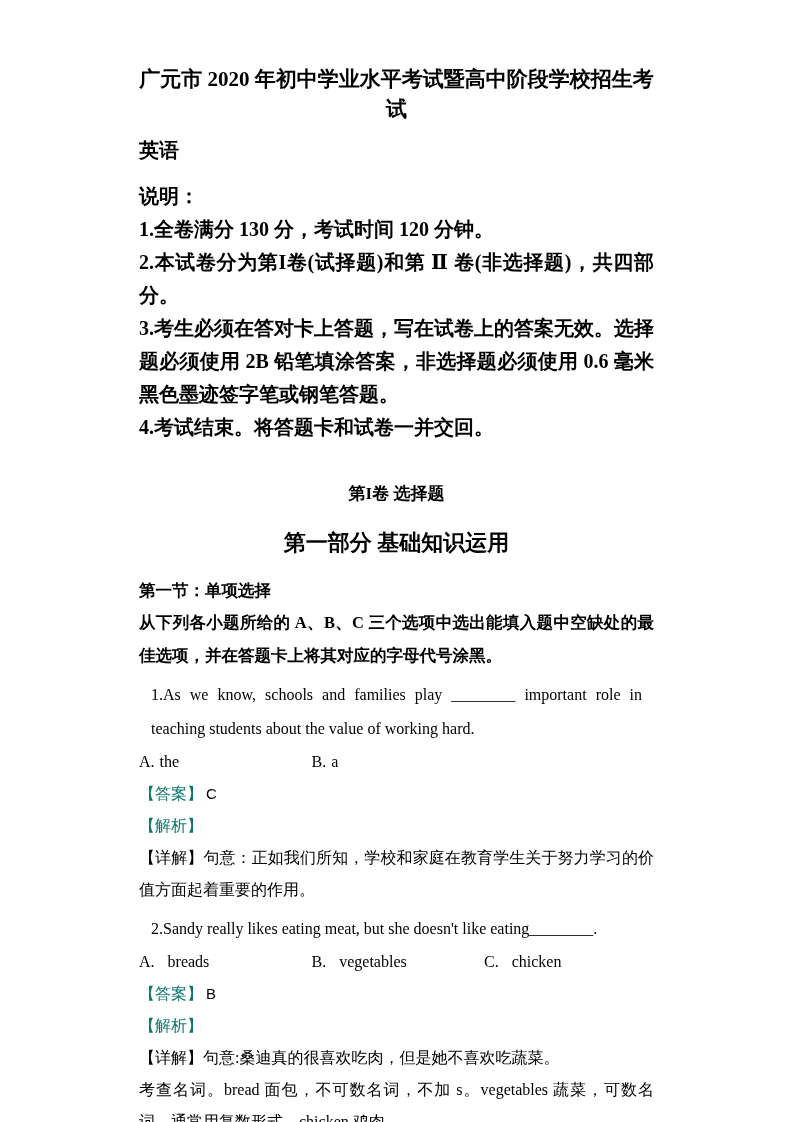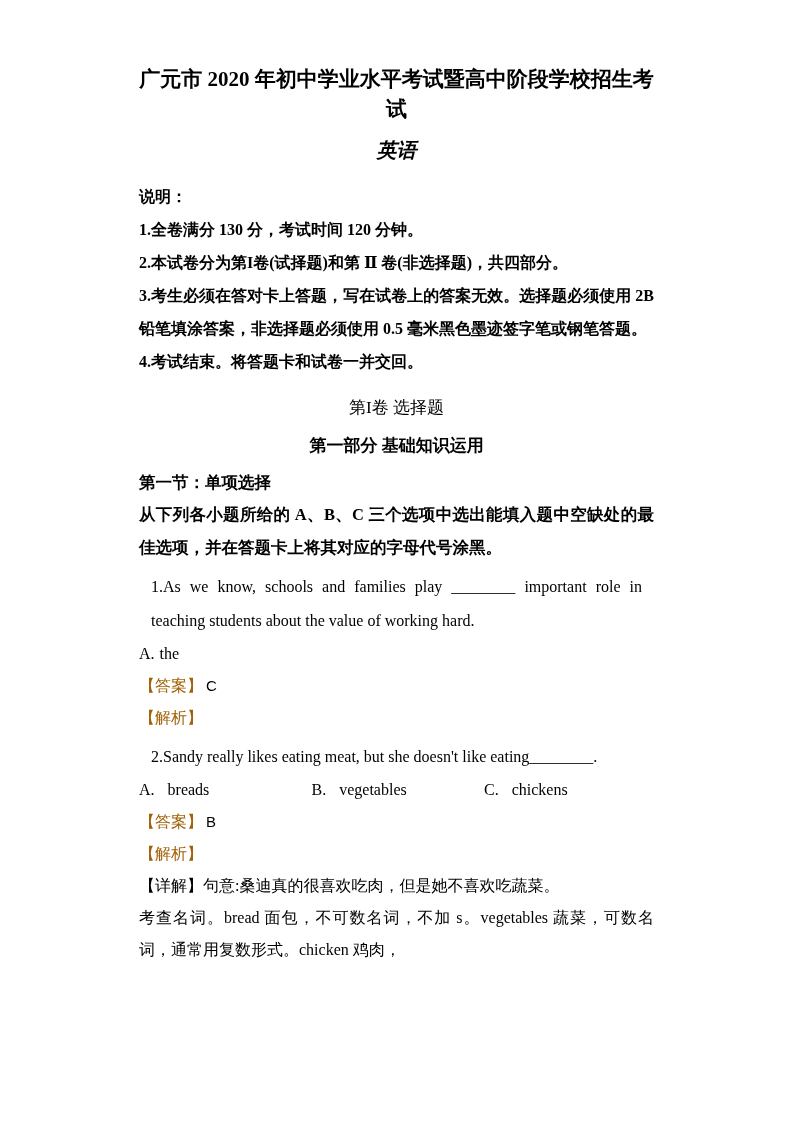--- a/index.html
+++ b/index.html
@@ -3,87 +3,91 @@
 <meta charset="utf-8">
 <style>
   html,body{margin:0;padding:0;background:#ffffff;}
   .page{
     width:647px;height:1122px;box-sizing:border-box;
     margin:0 auto;background:#ffffff;color:#000;
     padding:64px 66px 0 66px;overflow:hidden;
     font-family:"Liberation Serif","DejaVu Serif",serif;
   }
   .title{font-size:21px;font-weight:700;text-align:center;margin:0;line-height:30px;}
-  .subtitle{font-size:20px;font-weight:700;text-align:center;margin:12px 0 0;line-height:28px;font-style:italic;}
+  .subtitle{font-size:20px;font-weight:700;margin:12px 0 0;line-height:28px;}
   .notice{margin-top:16px;}
-  .notice p{margin:0;font-weight:700;font-size:16px;line-height:33px;text-align:justify;}
-  .h-volume{font-size:17px;font-weight:400;text-align:center;margin:14px 0 0;line-height:31px;}
-  .h-part{font-size:17px;font-weight:700;text-align:center;margin:7px;line-height:31px;}
+  .notice p{margin:0;font-weight:700;font-size:20px;line-height:33px;text-align:justify;}
+  .h-volume{font-size:17px;font-weight:700;text-align:center;margin:34px 0 0;line-height:31px;}
+  .h-part{font-size:22px;font-weight:700;text-align:center;margin:18px;line-height:31px;}
   .h-section{font-size:16.5px;font-weight:700;margin:0;line-height:30px;}
   .directions{font-size:16.5px;font-weight:700;margin:0;line-height:33px;text-align:justify;}
   .stem{font-size:16px;margin:6px 12px 0;line-height:34px;text-align:justify;}
   .options{display:flex;font-size:16px;line-height:32px;margin:0;}
   .opt{width:33.5%;}
   .opt:last-child{width:33%;}
   .opt .lbl{margin-right:5px;}
   .options.wide-gap .lbl{margin-right:13px;}
   .ans-line{font-size:16px;line-height:32px;margin:0;}
-  .tag{color:#a16207;}
+  .tag{color:#0f766e;}
   .ans-letter{font-family:"Liberation Sans","DejaVu Sans",sans-serif;font-size:15px;margin-left:3px;}
   .detail p{margin:0;font-size:16px;line-height:32px;text-align:justify;}
 </style>
 </head>
 <body>
 
 <div class="page">
 
   <h1 class="title">广元市 2020 年初中学业水平考试暨高中阶段学校招生考试</h1>
   <h2 class="subtitle">英语</h2>
 
   <div class="notice">
     <p>说明：</p>
     <p>1.全卷满分 130 分，考试时间 120 分钟。</p>
     <p>2.本试卷分为第I卷(试择题)和第 Ⅱ 卷(非选择题)，共四部分。</p>
-    <p>3.考生必须在答对卡上答题，写在试卷上的答案无效。选择题必须使用 2B 铅笔填涂答案，非选择题必须使用 0.5 毫米黑色墨迹签字笔或钢笔答题。</p>
+    <p>3.考生必须在答对卡上答题，写在试卷上的答案无效。选择题必须使用 2B 铅笔填涂答案，非选择题必须使用 0.6 毫米黑色墨迹签字笔或钢笔答题。</p>
     <p>4.考试结束。将答题卡和试卷一并交回。</p>
   </div>
 
   <p class="h-volume">第I卷 选择题</p>
   <p class="h-part">第一部分 基础知识运用</p>
   <p class="h-section">第一节：单项选择</p>
   <p class="directions">从下列各小题所给的 A、B、C 三个选项中选出能填入题中空缺处的最佳选项，并在答题卡上将其对应的字母代号涂黑。</p>
 
   <div>
     <p class="stem">1.As we know, schools and families play ________ important role in teaching students about the value of working hard.</p>
     <div class="options">
       <span class="opt">
         <span class="lbl">A.</span><span>the</span>
       </span>
+      <span class="opt">
+        <span class="lbl">B.</span><span>a</span>
+      </span>
     </div>
     <p class="ans-line">
       <span class="tag">【答案】</span><span class="ans-letter">C</span>
     </p>
     <p class="ans-line">
       <span class="tag">【解析】</span>
     </p>
     <div class="detail">
+      <p>【详解】句意：正如我们所知，学校和家庭在教育学生关于努力学习的价值方面起着重要的作用。</p>
     </div>
   </div>
 
   <div>
     <p class="stem">2.Sandy really likes eating meat, but she doesn't like eating________.</p>
     <div class="options wide-gap">
       <span class="opt">
         <span class="lbl">A.</span><span>breads</span>
       </span>
       <span class="opt">
         <span class="lbl">B.</span><span>vegetables</span>
       </span>
       <span class="opt">
-        <span class="lbl">C.</span><span>chickens</span>
+        <span class="lbl">C.</span><span>chicken</span>
       </span>
     </div>
     <p class="ans-line">
       <span class="tag">【答案】</span><span class="ans-letter">B</span>
     </p>
     <p class="ans-line">
       <span class="tag">【解析】</span>
     </p>
     <div class="detail">
       <p>【详解】句意:桑迪真的很喜欢吃肉，但是她不喜欢吃蔬菜。</p>

